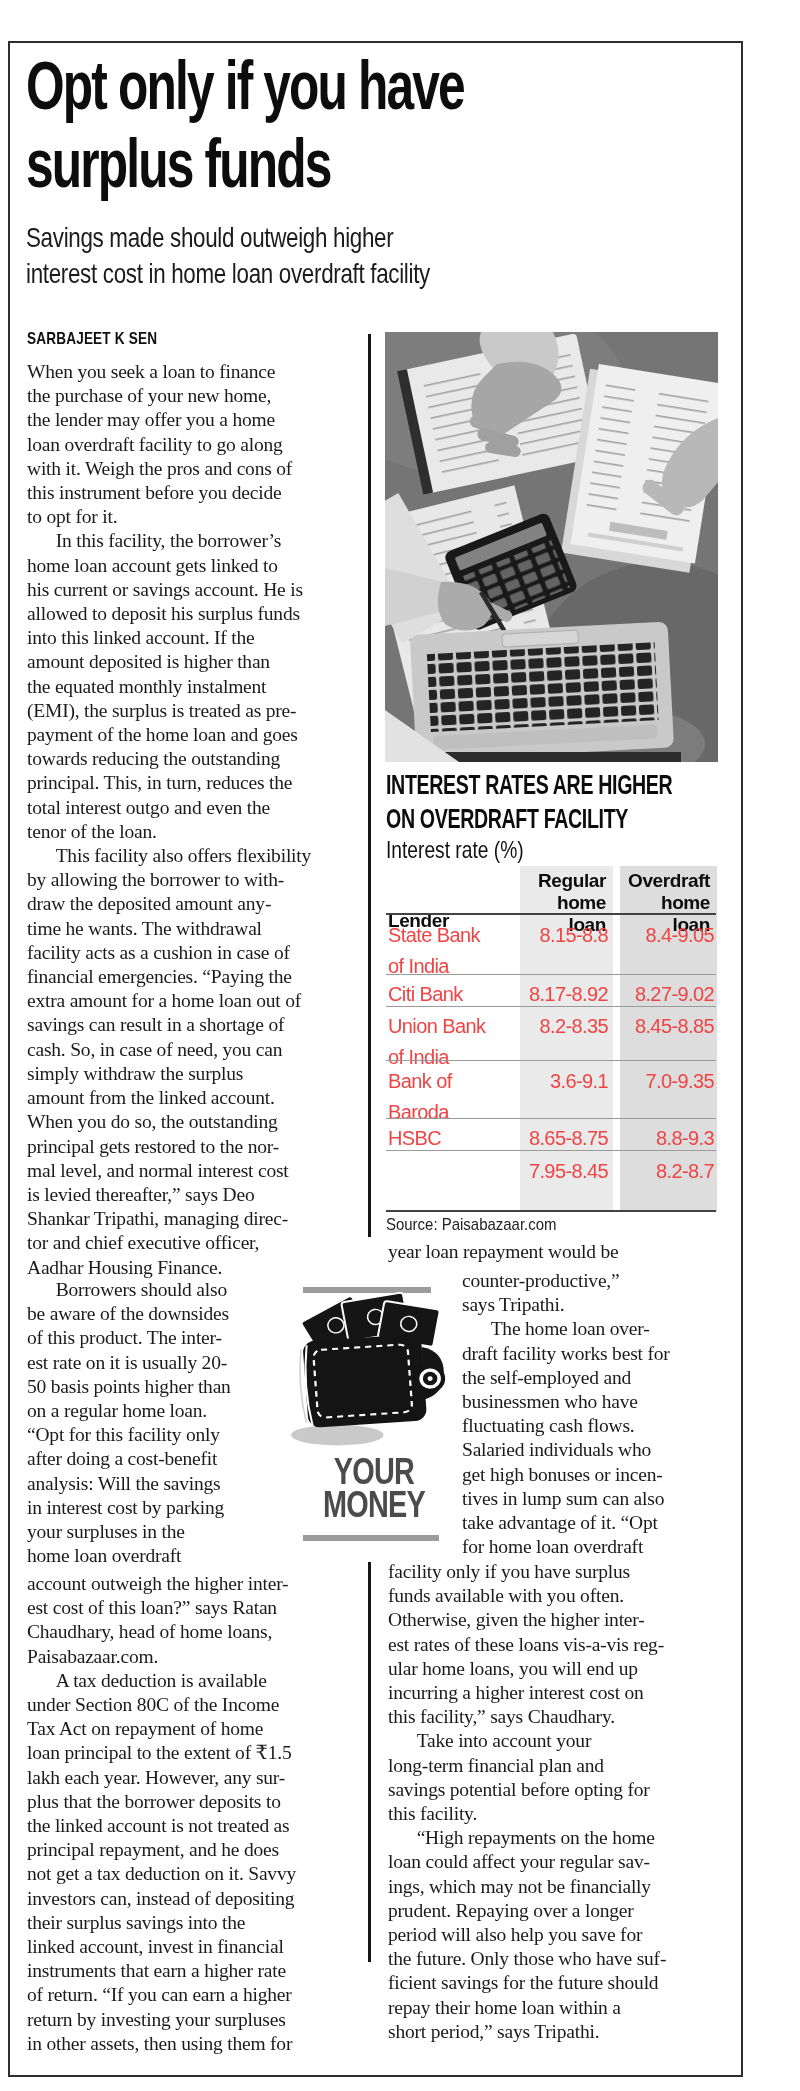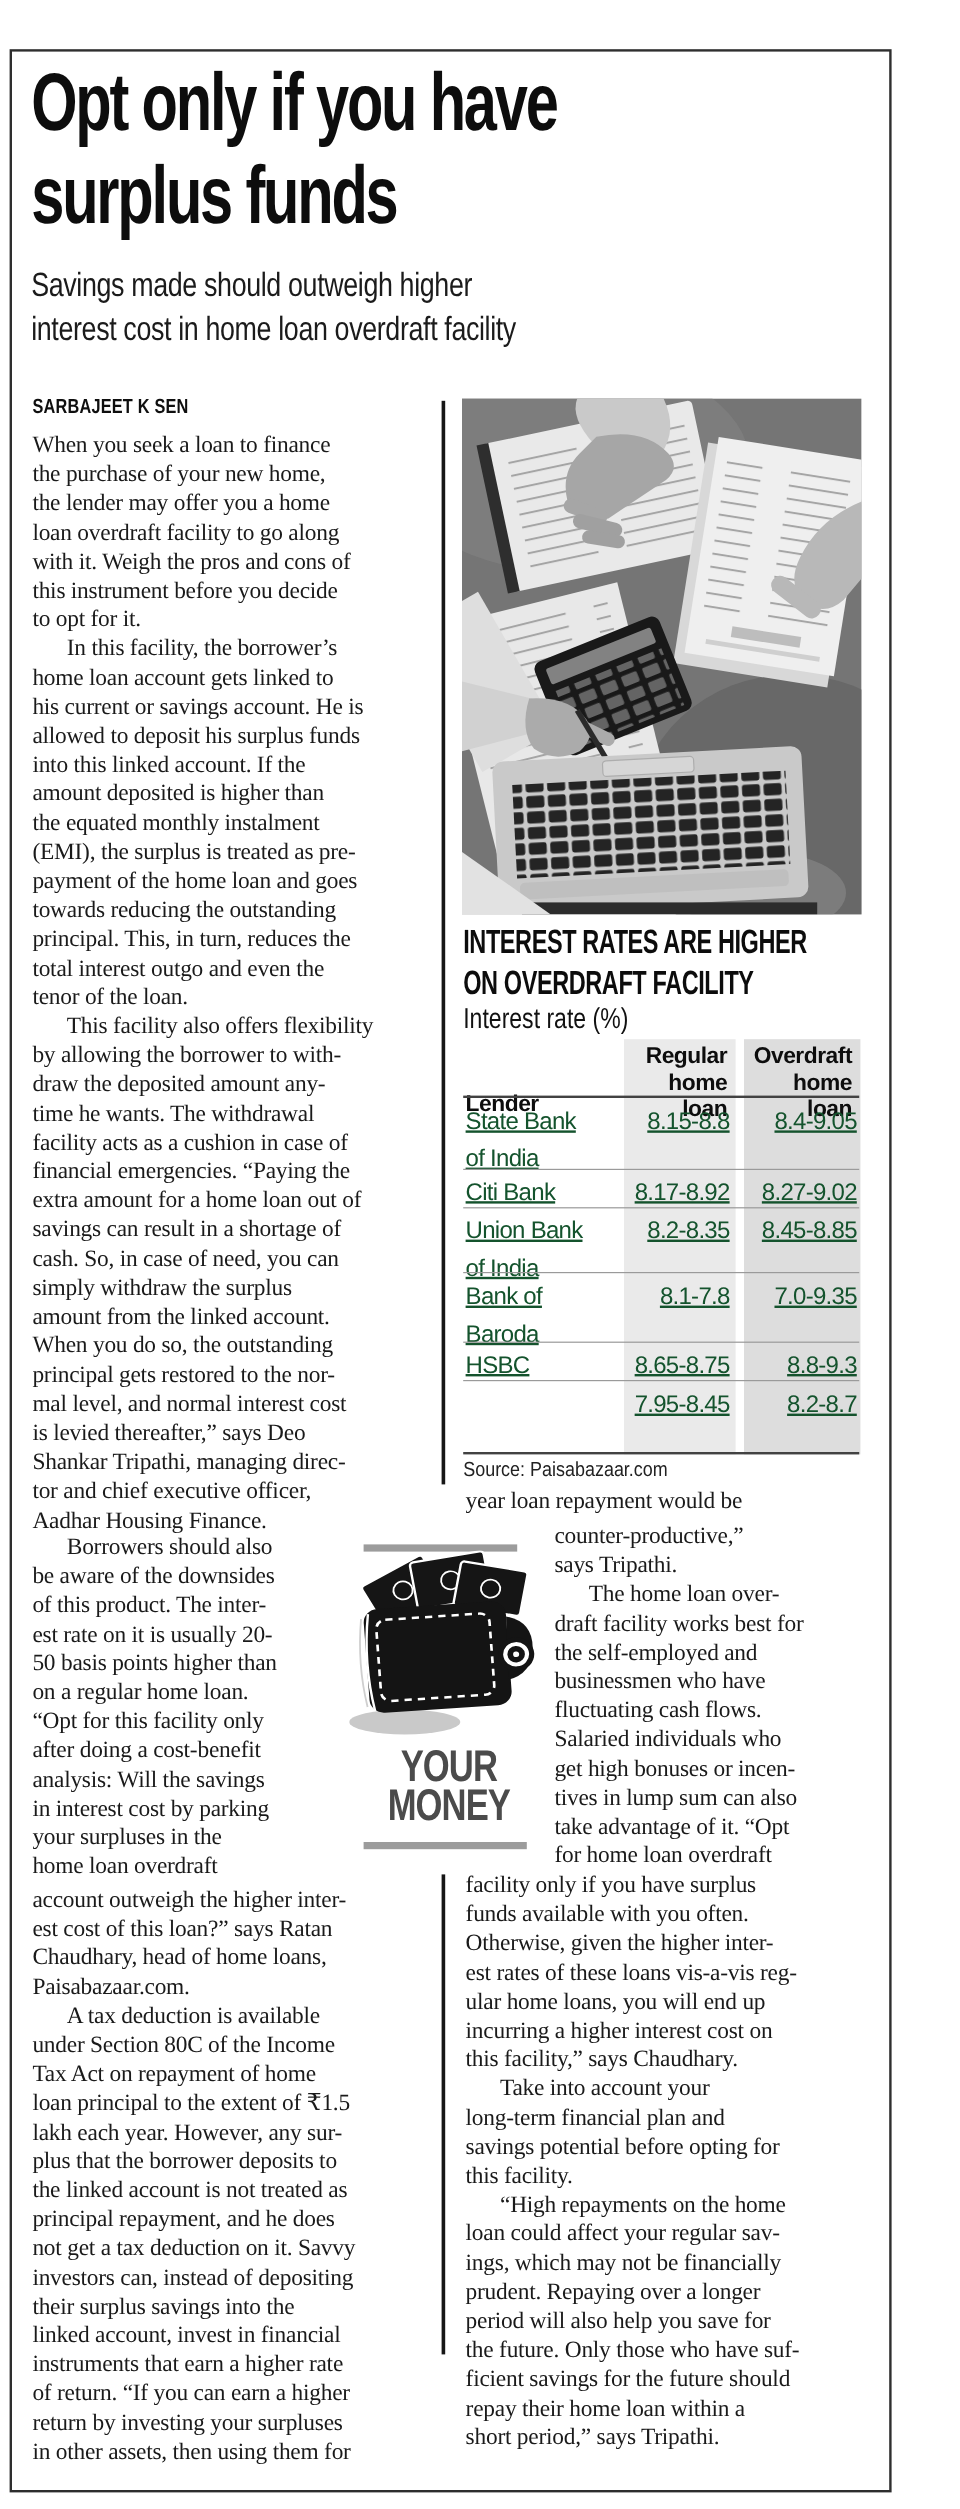--- a/index.html
+++ b/index.html
@@ -36,21 +36,21 @@
               letter-spacing:-0.5px;transform:scaleX(0.7);transform-origin:0 0;color:#0c0c0c;}
   .info-sub{left:386px;top:837px;font-weight:400;font-size:24px;line-height:26px;
             transform:scaleX(0.8);transform-origin:0 0;color:#111;}
   .colbg{top:866px;height:346px;}
   .colbg-2{left:520px;width:93px;background:#eaeaea;}
   .colbg-3{left:620px;width:97px;background:#dddddd;}
   .th{font-weight:bold;font-size:19px;line-height:22px;letter-spacing:-0.4px;color:#0d0d0d;}
   .th-lender{left:388px;top:872px;margin-top:38px;}
   .th-reg{left:522px;top:870px;width:84px;text-align:right;}
   .th-od{left:622px;top:870px;width:88px;text-align:right;}
-  .cell{font-size:20px;line-height:31px;letter-spacing:-0.6px;color:#14532d;text-decoration:underline;}
+  .cell{font-size:20px;line-height:31px;letter-spacing:-0.6px;color:#ef4444;}
   .lender{left:388px;width:136px;}
   .val-reg{left:520px;width:88px;text-align:right;}
   .val-od{left:620px;width:94px;text-align:right;}
   .hline{left:386px;width:330px;background:#424242;}
   .head-rule{top:913px;height:2px;}
   .bottom-rule{top:1210px;height:2px;}
   .row-sep{height:1px;background:#9a9a9a;}
   .source{left:386px;top:1215px;font-size:17px;line-height:20px;
           transform:scaleX(0.88);transform-origin:0 0;color:#222;}
 
@@ -283,21 +283,21 @@
   <div class="abs hline row-sep" style="top:1006px"></div>
 
   <div class="abs cell lender sans pre" style="top:1011px">Union Bank
 of India</div>
   <div class="abs cell val-reg sans" style="top:1011px">8.2-8.35</div>
   <div class="abs cell val-od sans" style="top:1011px">8.45-8.85</div>
   <div class="abs hline row-sep" style="top:1060px"></div>
 
   <div class="abs cell lender sans pre" style="top:1066px">Bank of
 Baroda</div>
-  <div class="abs cell val-reg sans" style="top:1066px">8.1-7.8</div>
+  <div class="abs cell val-reg sans" style="top:1066px">3.6-9.1</div>
   <div class="abs cell val-od sans" style="top:1066px">7.0-9.35</div>
   <div class="abs hline row-sep" style="top:1118px"></div>
 
   <div class="abs cell lender sans pre" style="top:1123px">HSBC</div>
   <div class="abs cell val-reg sans" style="top:1123px">8.65-8.75</div>
   <div class="abs cell val-od sans" style="top:1123px">8.8-9.3</div>
   <div class="abs hline row-sep" style="top:1150px"></div>
 
   <div class="abs cell val-reg sans" style="top:1156px">7.95-8.45</div>
   <div class="abs cell val-od sans" style="top:1156px">8.2-8.7</div>

